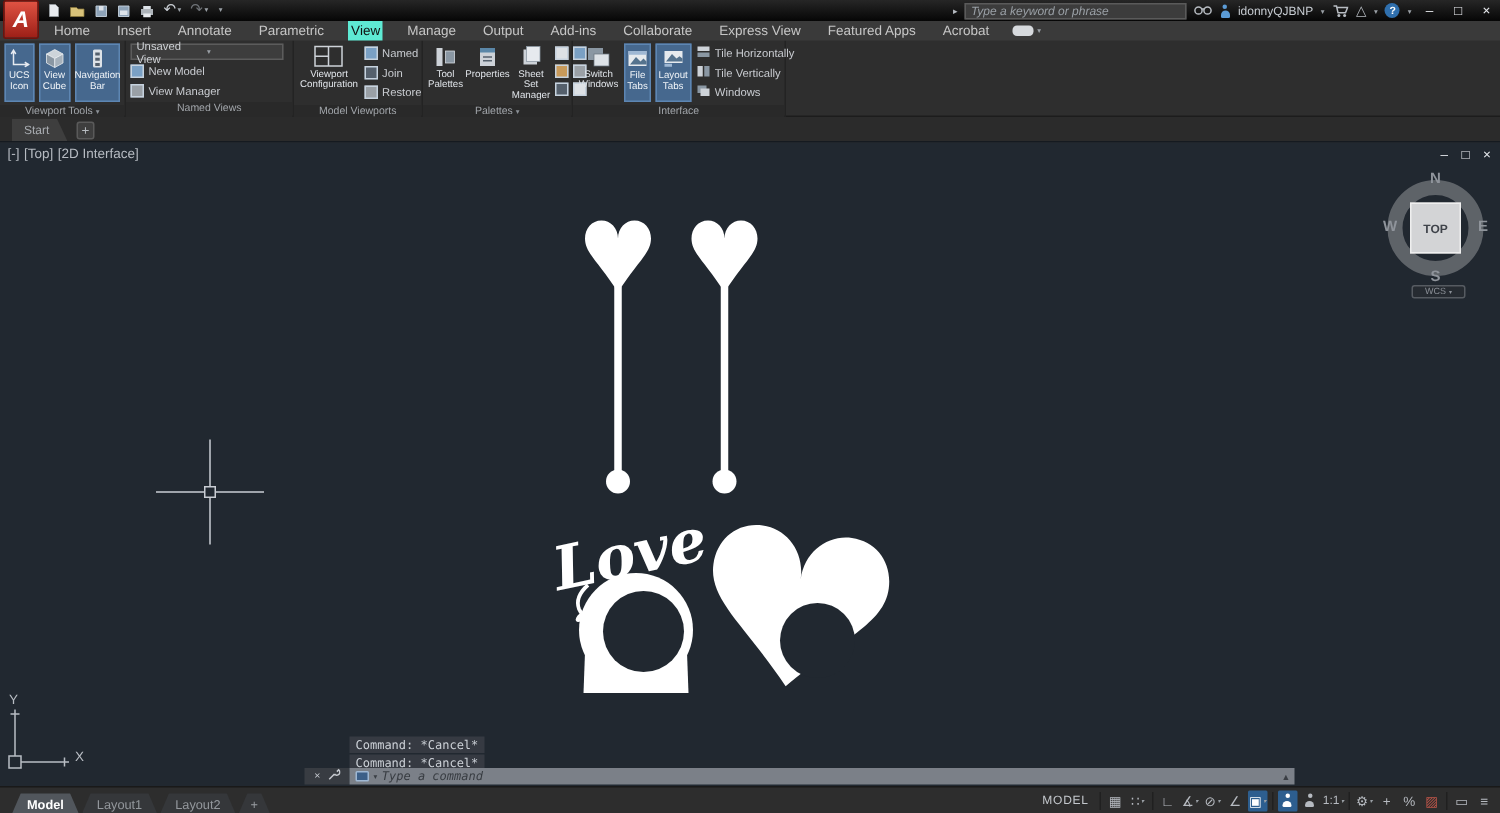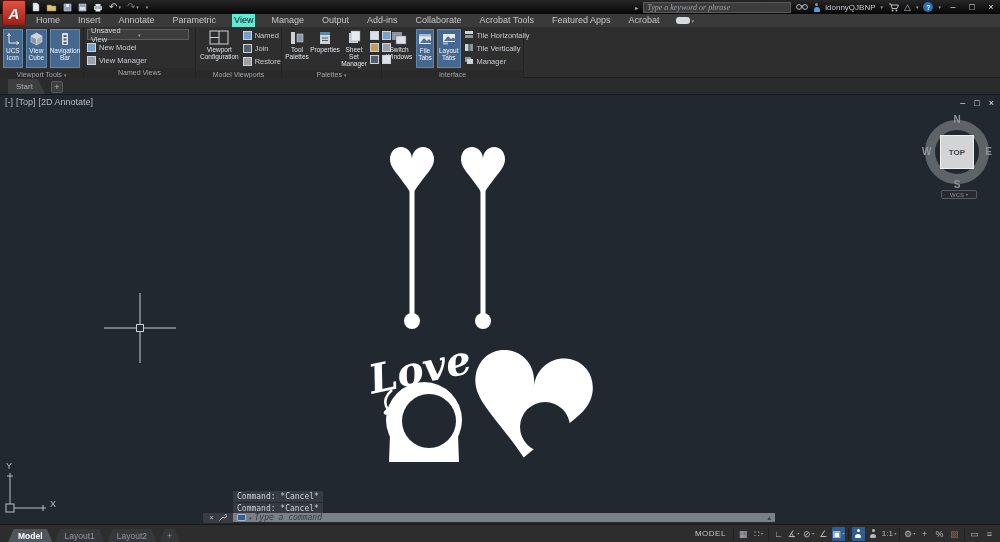--- a/index.html
+++ b/index.html
@@ -10,21 +10,21 @@
   .tb-top { position:absolute; top:0; left:0; right:0; height:14px; background:linear-gradient(#262626,#060606); z-index:5; }
   .tb-tabs { position:absolute; top:14px; left:0; right:0; height:13px; background:#3a3a3a; z-index:4; display:flex; align-items:center; padding-left:34px; gap:14px; }
   .app-logo { position:absolute; top:0; left:2px; width:24px; height:26px; background:linear-gradient(#e05343,#9d1f17); border:1px solid #6e120c; border-radius:2px; z-index:6; display:flex; align-items:center; justify-content:center; cursor:pointer; }
   .logo-a { color:#fff; font-weight:bold; font-size:15px; font-style:italic; }
   .qat { position:absolute; top:1px; left:32px; height:12px; display:flex; align-items:center; gap:6px; z-index:6; }
   .qicon { display:flex; align-items:center; color:#c9ced4; font-size:10px; line-height:10px; cursor:pointer; }
   .qicon.dim { color:#6f7378; }
   .qicon .c { font-style:normal; font-size:5px; color:#9aa0a6; margin-left:1px; }
   .tb-right { position:absolute; top:1px; right:2px; height:12px; display:flex; align-items:center; gap:5px; z-index:6; }
   .searchwrap { width:148px; height:11px; background:#3c3c3c; border:1px solid #5a5a5a; display:flex; align-items:center; padding:0 3px; }
-  .searchwrap input { width:100%; background:transparent; border:none; outline:none; color:#cfd3d8; font-size:8px; font-family:Liberation Serif, serif; }
+  .searchwrap input { width:100%; background:transparent; border:none; outline:none; color:#cfd3d8; font-size:8px; font-family:Liberation Sans, sans-serif; }
   .searchwrap input::placeholder { font-style:italic; color:#9aa0a6; }
   .tbi { color:#b7bcc2; font-size:9px; display:flex; align-items:center; cursor:pointer; }
   .username { color:#c6cbd1; font-size:8px; cursor:pointer; }
   .caret { color:#9aa0a6; font-size:5px; cursor:pointer; }
   .help { width:10px; height:10px; border-radius:50%; background:#2f6fad; color:#fff; font-size:7px; font-weight:bold; display:flex; align-items:center; justify-content:center; cursor:pointer; }
   .winbtn { color:#e8eaee; font-size:9px; width:14px; text-align:center; cursor:pointer; }
   .rtab { color:#c6c6c6; font-size:9px; line-height:13px; padding:0 2px; cursor:pointer; white-space:nowrap; }
   .rtab.active { background:#5eead4; color:#101010; }
   .ribbon-pill { display:flex; align-items:center; gap:2px; cursor:pointer; }
   .pillshape { width:14px; height:7px; border-radius:3px; background:#d6d9dd; display:inline-block; }
@@ -73,21 +73,21 @@
   .vc-n { top:-2px; left:0; right:0; text-align:center; }
   .vc-s { bottom:-2px; left:0; right:0; text-align:center; }
   .vc-w { left:1px; top:30px; }
   .vc-e { right:1px; top:30px; }
   .vc-face { position:absolute; left:19px; top:19px; width:34px; height:34px; background:#d3d4d6; border:1px solid #efefef; display:flex; align-items:center; justify-content:center; font-size:8px; font-weight:bold; color:#3f434a; cursor:pointer; }
   .wcs-pill { position:absolute; left:941px; top:95px; width:36px; height:9px; background:#262b31; border:1px solid #565b61; border-radius:2px; color:#8b9097; font-size:6px; display:flex; align-items:center; justify-content:center; gap:2px; cursor:pointer; }
   .wcs-pill .c { font-size:4px; }
 
   .cmd-history { position:absolute; left:233px; top:396px; }
   .chip { background:#363a42; color:#ccd1d7; font-family:"DejaVu Sans Mono",monospace; font-size:8px; padding:1px 4px; margin-bottom:1px; width:fit-content; }
-  .cmd-dock { position:absolute; left:203px; top:417px; width:572px; height:11px; display:flex;align-items:center; }
+  .cmd-dock { position:absolute; left:203px; top:417px; width:660px; height:11px; display:flex; }
   .cmd-left { width:30px; background:#383c42; display:flex; align-items:center; justify-content:center; gap:4px; color:#c6cad0; font-size:7px; }
   .cmd-left span { cursor:pointer; }
   .cmd-input { flex:1; background:#7b8088; display:flex; align-items:center; padding:0 4px; gap:3px; }
   .kbicon { width:9px; height:7px; background:#3c5f88; border:1px solid #9fb8d4; border-radius:1px; flex:none; cursor:pointer; }
   .cmd-input .c { font-size:5px; color:#3a3e44; cursor:pointer; }
   .cmd-input input { flex:1; background:transparent; border:none; outline:none; font-size:8px; color:#26292e; font-family:"DejaVu Sans Mono",monospace; }
   .cmd-input input::placeholder { font-style:italic; color:#383c42; }
   .cmd-up { color:#3a3e44; font-size:7px; cursor:pointer; }
 
   
@@ -187,21 +187,21 @@
   <nav class="tb-tabs">
     <span class="rtab">Home</span>
     <span class="rtab">Insert</span>
     <span class="rtab">Annotate</span>
     <span class="rtab">Parametric</span>
     <span class="rtab active">View</span>
     <span class="rtab">Manage</span>
     <span class="rtab">Output</span>
     <span class="rtab">Add-ins</span>
     <span class="rtab">Collaborate</span>
-    <span class="rtab">Acrobat Tools</span>
+    <span class="rtab">Express View</span>
     <span class="rtab">Featured Apps</span>
     <span class="rtab">Acrobat</span>
     <span class="ribbon-pill">
         <i class="pillshape"></i>
         <span class="caret">▾</span>
       </span>
   </nav>
 
   <section class="ribbon">
     <div class="panel" style="width:84px">
@@ -385,42 +385,42 @@
                   <rect x="1" y="1" width="3.5" height="7" fill="#cdd2d8"></rect>
                   <rect x="5.5" y="1" width="3.5" height="7" fill="#8a97a3"></rect>
                 </svg></span>
               <span>Tile Vertically</span>
             </div>
           <div class="rrow">
               <span><svg width="10" height="9">
                   <rect x="1" y="1" width="6" height="5" fill="#8a97a3"></rect>
                   <rect x="3" y="3" width="6" height="5" fill="#cdd2d8"></rect>
                 </svg></span>
-              <span>Manager</span>
+              <span>Windows</span>
             </div>
         </div>
       </div>
       <div class="panel-label">
           <span>Interface</span>
         </div>
     </div>
   </section>
 
   <div class="filetabs">
     <div class="ftab start">
         <span>Start</span>
       </div>
     <div class="ftplus">+</div>
   </div>
 
   <main class="canvas">
     <div class="vp-label">
       <span>[-]</span>
       <span>[Top]</span>
-      <span>[2D Annotate]</span>
+      <span>[2D Interface]</span>
     </div>
     <div class="dwg-controls">
       <span>–</span>
       <span>□</span>
       <span>×</span>
     </div>
 
     <svg class="shapes" width="1000" height="429" viewBox="0 0 1000 429">
 
       <g fill="#ffffff">

